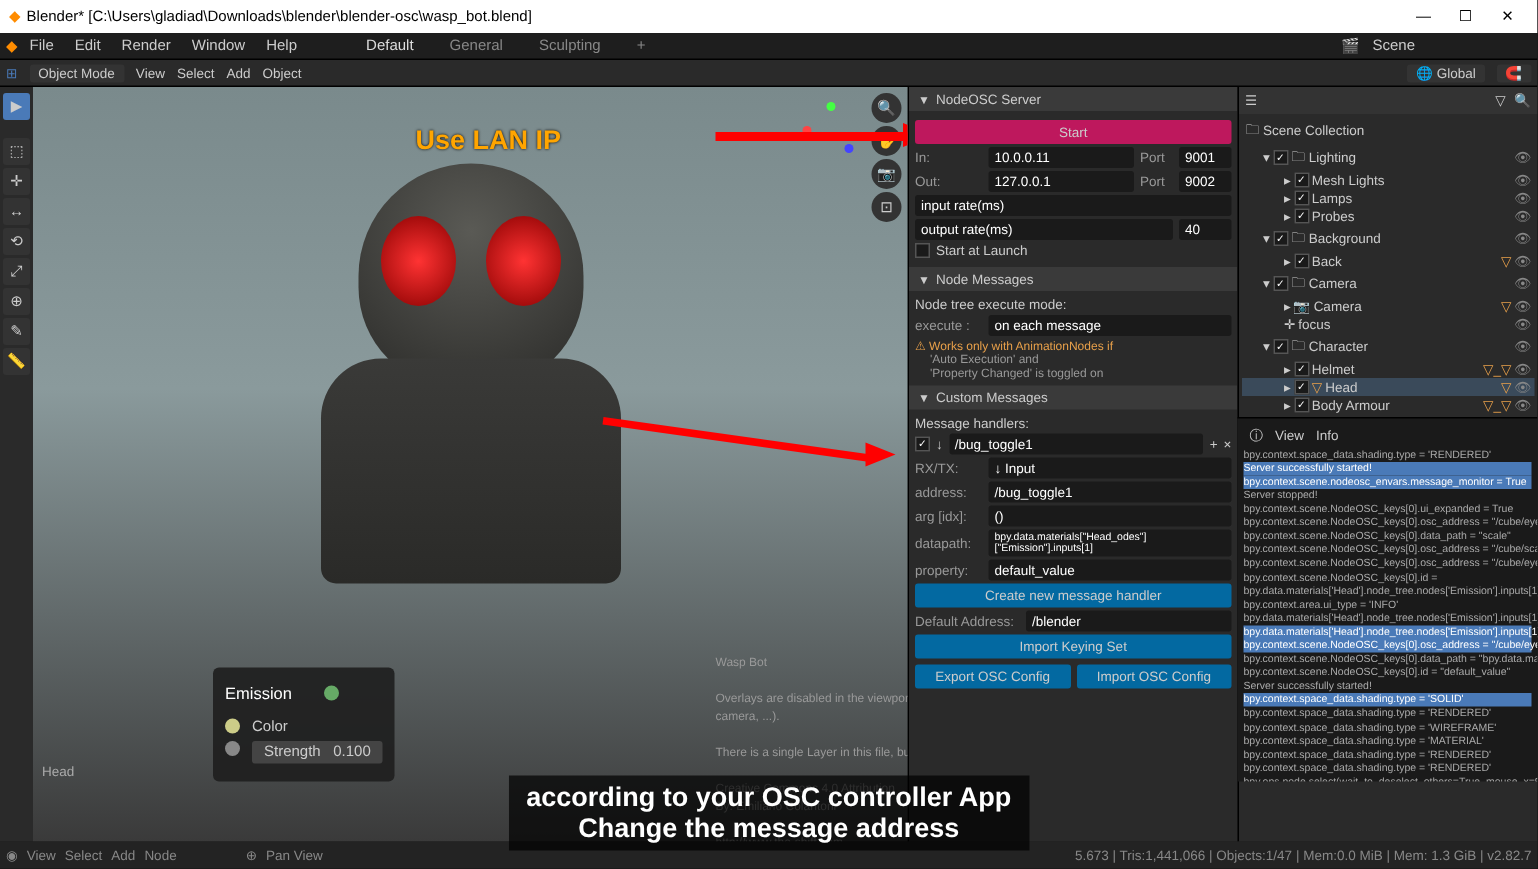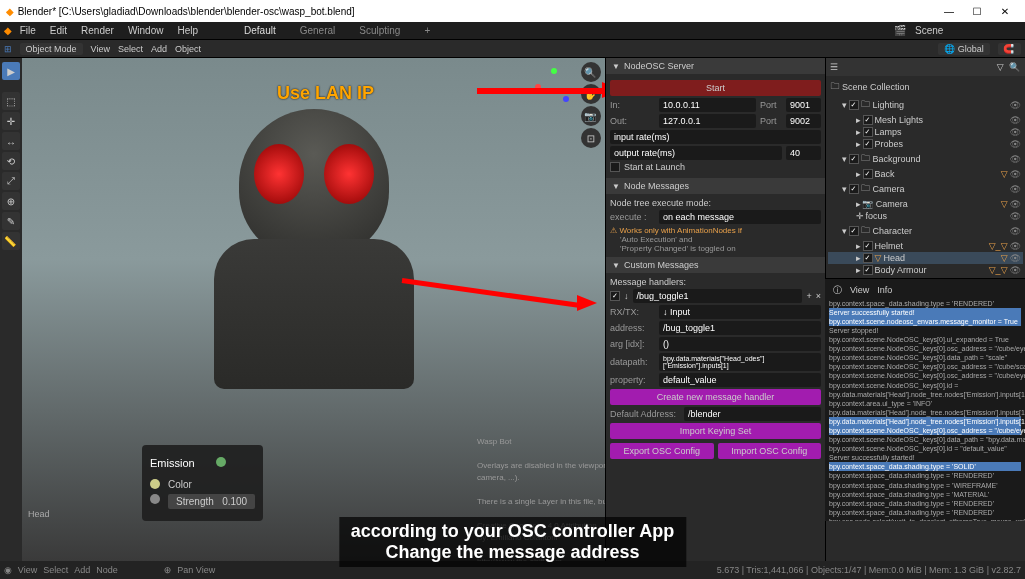--- a/index.html
+++ b/index.html
@@ -43,22 +43,22 @@
 .nodepanel .socket.grey{background:#888}
 .nodepanel .valbox{background:#444;padding:2px 8px;border-radius:2px}
 .sidepanel{width:220px;background:#2a2a2a;border-left:1px solid #000;display:flex;flex-direction:column;overflow:hidden}
 .panel-header{background:#3a3a3a;padding:3px 6px;font-size:9px;display:flex;align-items:center;gap:4px}
 .panel-header .chev{font-size:8px}
 .panel-body{padding:4px;font-size:9px}
 .panel-row{display:flex;align-items:center;gap:4px;margin:2px 0}
 .panel-row .lbl{width:45px;color:#999}
 .panel-row .inp{flex:1;background:#1a1a1a;padding:2px 4px;border-radius:2px;color:#fff;font-size:9px}
 .panel-row .inp.port{width:35px;flex:none}
-.panel-btn{background:#a21caf;padding:3px;text-align:center;border-radius:2px;margin:2px 0;font-size:9px}
-.panel-btn.wide{background:#7f1d1d}
+.panel-btn{background:#0369a1;padding:3px;text-align:center;border-radius:2px;margin:2px 0;font-size:9px}
+.panel-btn.wide{background:#be185d}
 .outliner{width:200px;background:#2a2a2a;border-left:1px solid #000;display:flex;flex-direction:column}
 .outliner-head{height:18px;background:#333;display:flex;align-items:center;padding:0 4px;font-size:9px;gap:6px}
 .outliner-body{font-size:9px;padding:2px;overflow:hidden}
 .tree-row{display:flex;align-items:center;gap:2px;padding:1px 2px}
 .tree-row .indent{display:inline-block}
 .tree-row .ticon{width:10px;text-align:center}
 .tree-row.sel{background:#3a4a5a}
 .tree-row .icons{margin-left:auto;display:flex;gap:2px;color:#888}
 .console{position:absolute;right:0;top:278px;width:200px;height:243px;background:#1a1a1a;font-family:monospace;font-size:7px;padding:4px;overflow:hidden;border-top:1px solid #000;line-height:1.3}
 .console .chead{display:flex;gap:8px;padding:2px 4px;font-size:9px;color:#ccc}

